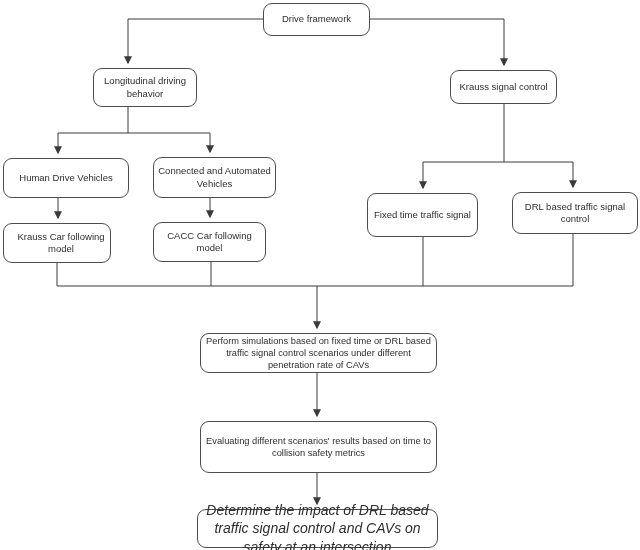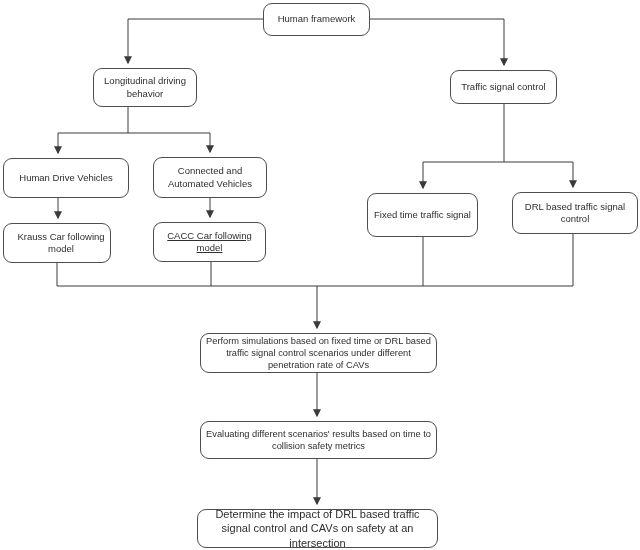--- a/index.html
+++ b/index.html
@@ -37,28 +37,28 @@
     line-height: 1.3;
     color: #2e2e2e;
     padding: 2px 4px;
     z-index: 2;
   }
   
   .n-study      { left: 263px; top: 3px;   width: 107px; height: 33px; }
   .n-long       { left: 93px;  top: 68px;  width: 104px; height: 39px; }
   .n-tsc        { left: 450px; top: 70px;  width: 107px; height: 34px; }
   .n-hdv        { left: 3px;   top: 158px; width: 126px; height: 40px; }
-  .n-cav        { left: 153px; top: 157px; width: 114px; height: 41px; }
+  .n-cav        { left: 153px; top: 157px; width: 123px; height: 41px; }
   .n-krauss     { left: 3px;   top: 223px; width: 108px; height: 40px; padding-left: 12px; }
-  .n-cacc       { left: 153px; top: 222px; width: 113px; height: 40px; text-decoration: underline; }
+  .n-cacc       { left: 153px; top: 222px; width: 113px; height: 40px; }
   .n-fixed      { left: 367px; top: 193px; width: 111px; height: 44px; }
   .n-drl        { left: 512px; top: 192px; width: 126px; height: 42px; }
   .n-perform    { left: 200px; top: 333px; width: 237px; height: 40px; font-size: 9.3px; }
-  .n-evaluate   { left: 200px; top: 421px; width: 237px; height: 38px; font-size: 9.3px; }
-  .n-determine  { left: 197px; top: 509px; width: 241px; height: 39px; font-size: 11px; }
+  .n-evaluate   { left: 200px; top: 421px; width: 237px; height: 52px; font-size: 9.3px; }
+  .n-determine  { left: 197px; top: 509px; width: 241px; height: 39px; font-size: 14px; font-style: italic; }
 </style>
 </head>
 <body>
 
 <div id="canvas">
 
   <svg id="wires" width="640" height="550" viewBox="0 0 640 550" xmlns="http://www.w3.org/2000/svg" aria-hidden="true">
     <defs>
       <marker id="arrow" viewBox="0 0 10 10" refX="8.5" refY="5" markerWidth="8" markerHeight="8" orient="auto-start-reverse">
         <path d="M0,0 L10,5 L0,10 z" fill="#3a3a3a"></path>
@@ -82,25 +82,25 @@
       <line x1="573" y1="162" x2="573" y2="187" marker-end="url(#arrow)"></line>
 
       <path d="M57,263 L57,286 M211,262 L211,286 M423,229 L423,286 M573,230 L573,286 M57,286 L573,286"></path>
       <line x1="317" y1="286" x2="317" y2="328" marker-end="url(#arrow)"></line>
 
       <line x1="317" y1="373" x2="317" y2="416" marker-end="url(#arrow)"></line>
       <line x1="317" y1="459" x2="317" y2="504" marker-end="url(#arrow)"></line>
     </g>
   </svg>
 
-  <div class="node n-study">Human framework</div>
+  <div class="node n-study">Drive framework</div>
 
   <div class="node n-long">Longitudinal driving behavior</div>
 
-  <div class="node n-tsc">Traffic signal control</div>
+  <div class="node n-tsc">Krauss signal control</div>
 
   <div class="node n-hdv">Human Drive Vehicles</div>
 
   <div class="node n-cav">Connected and Automated Vehicles</div>
 
   <div class="node n-krauss">Krauss Car following model</div>
 
   <div class="node n-cacc">CACC Car following model</div>
 
   <div class="node n-fixed">Fixed time traffic signal</div>

